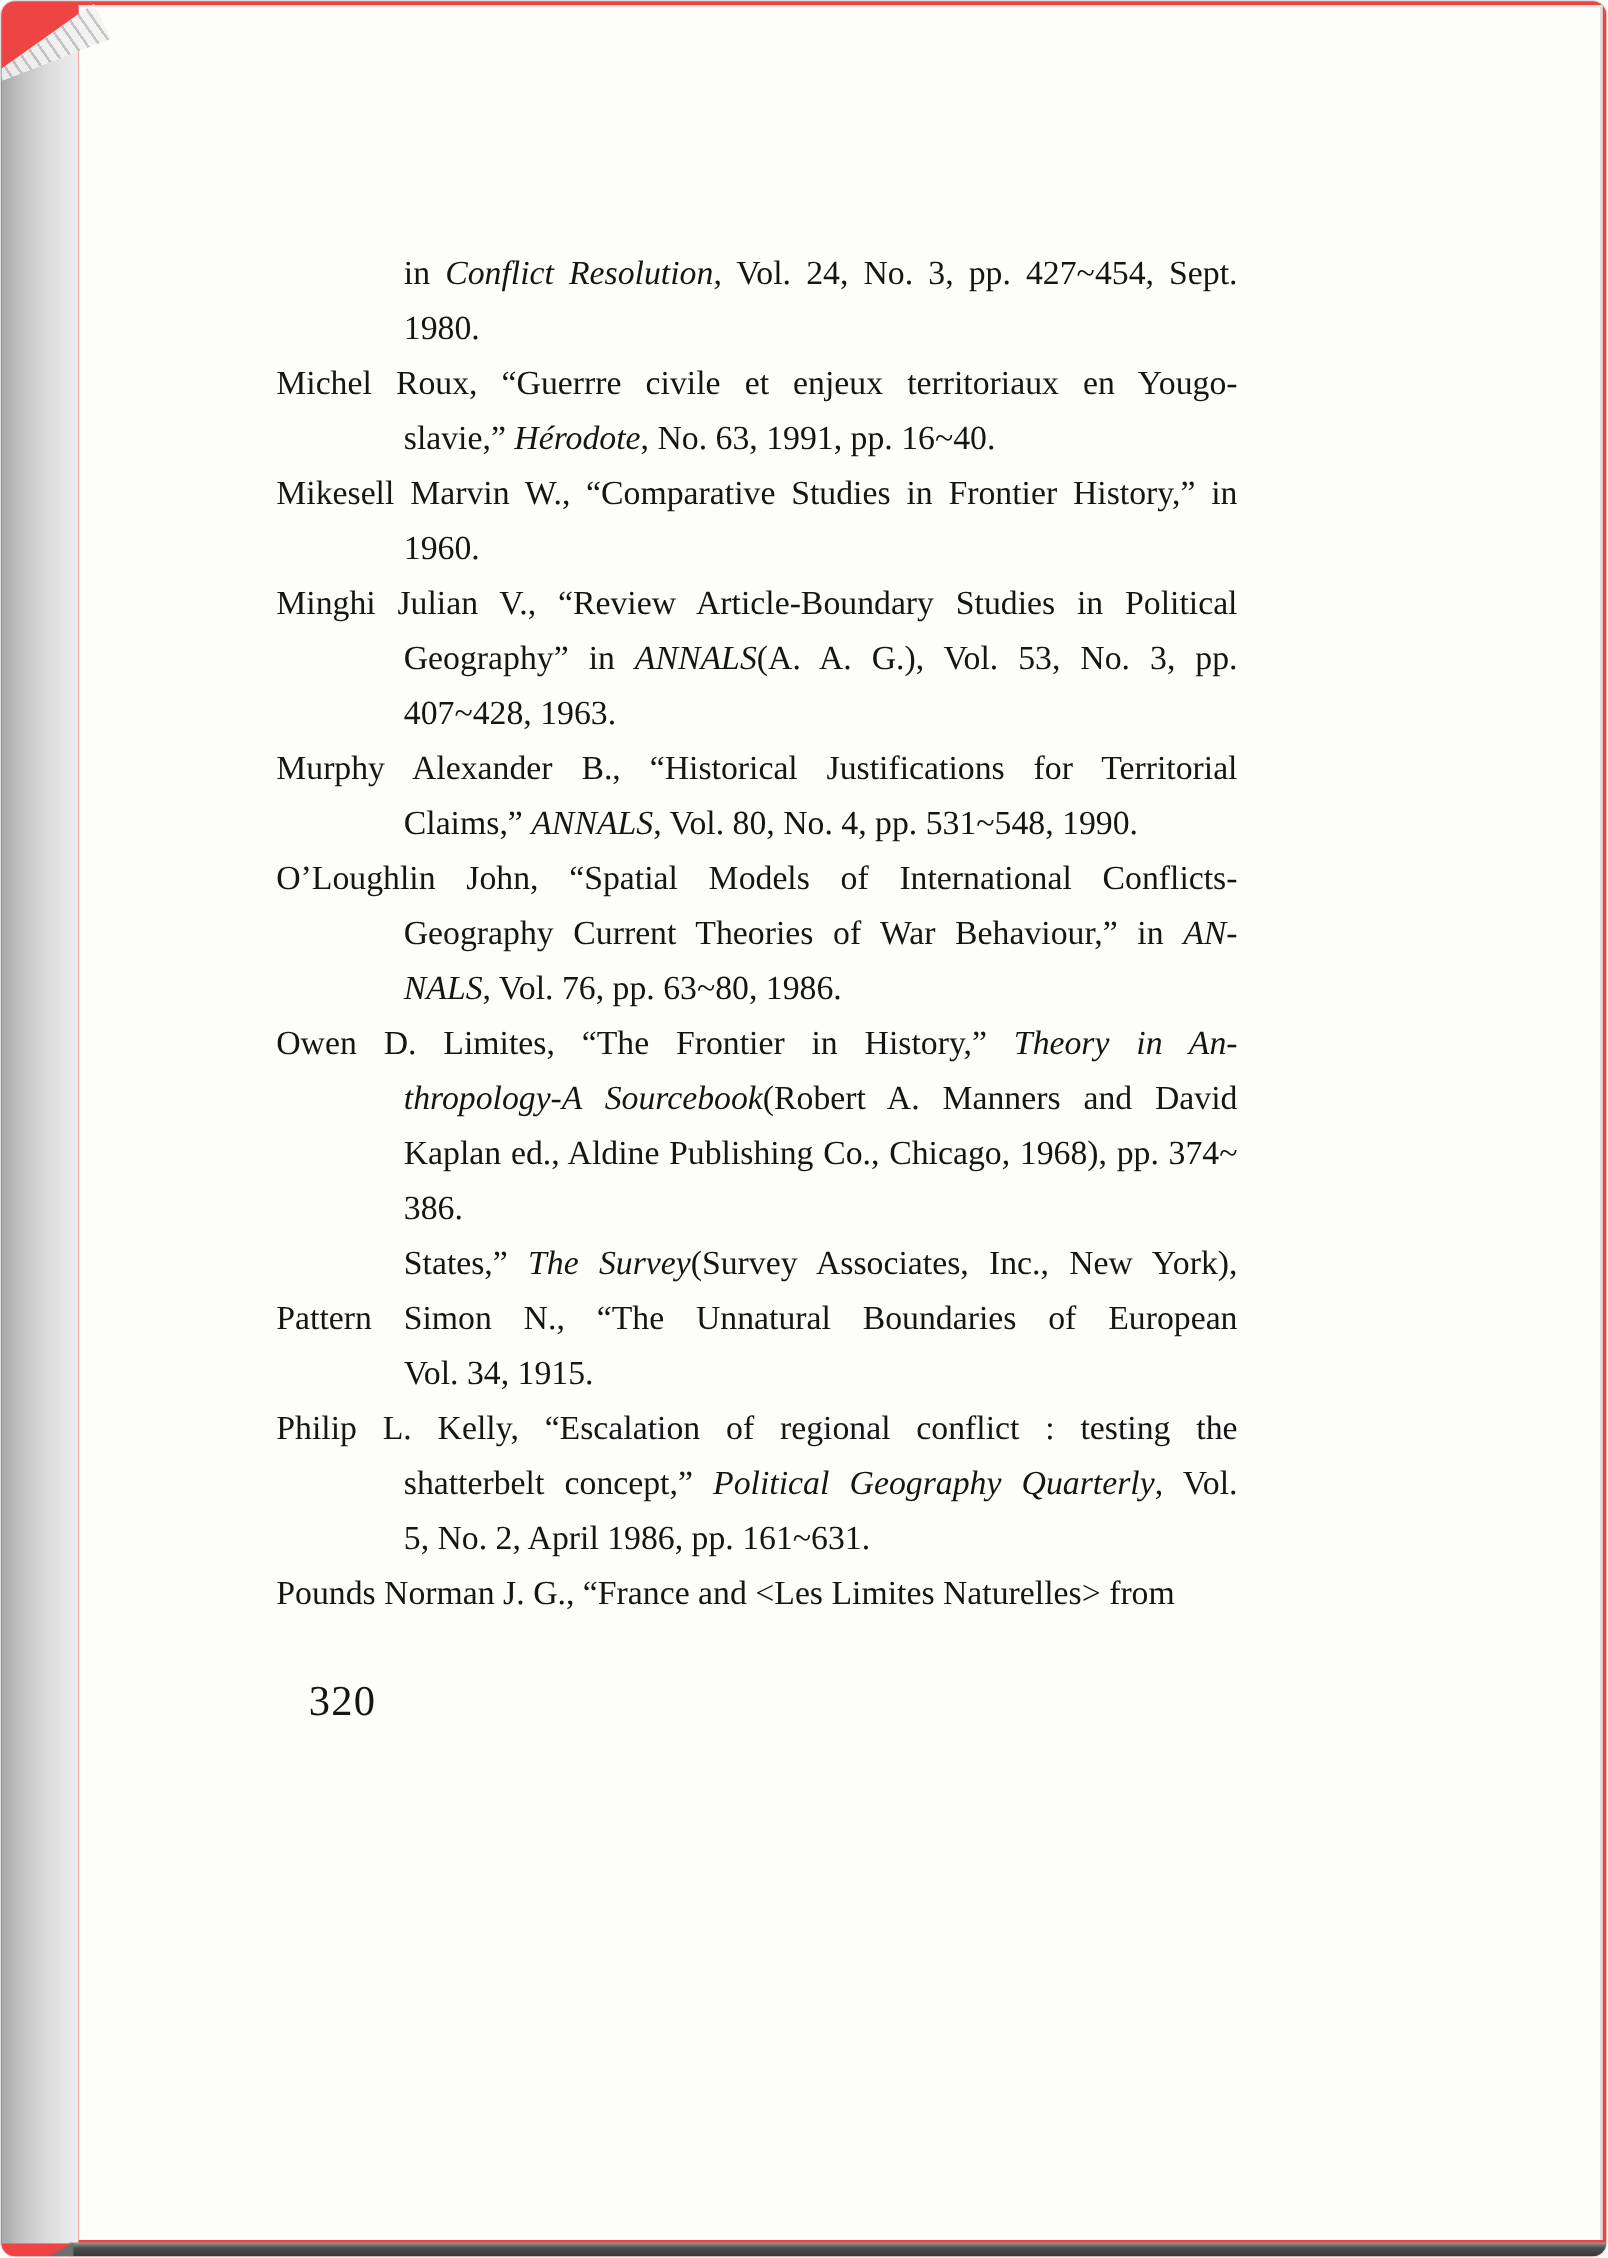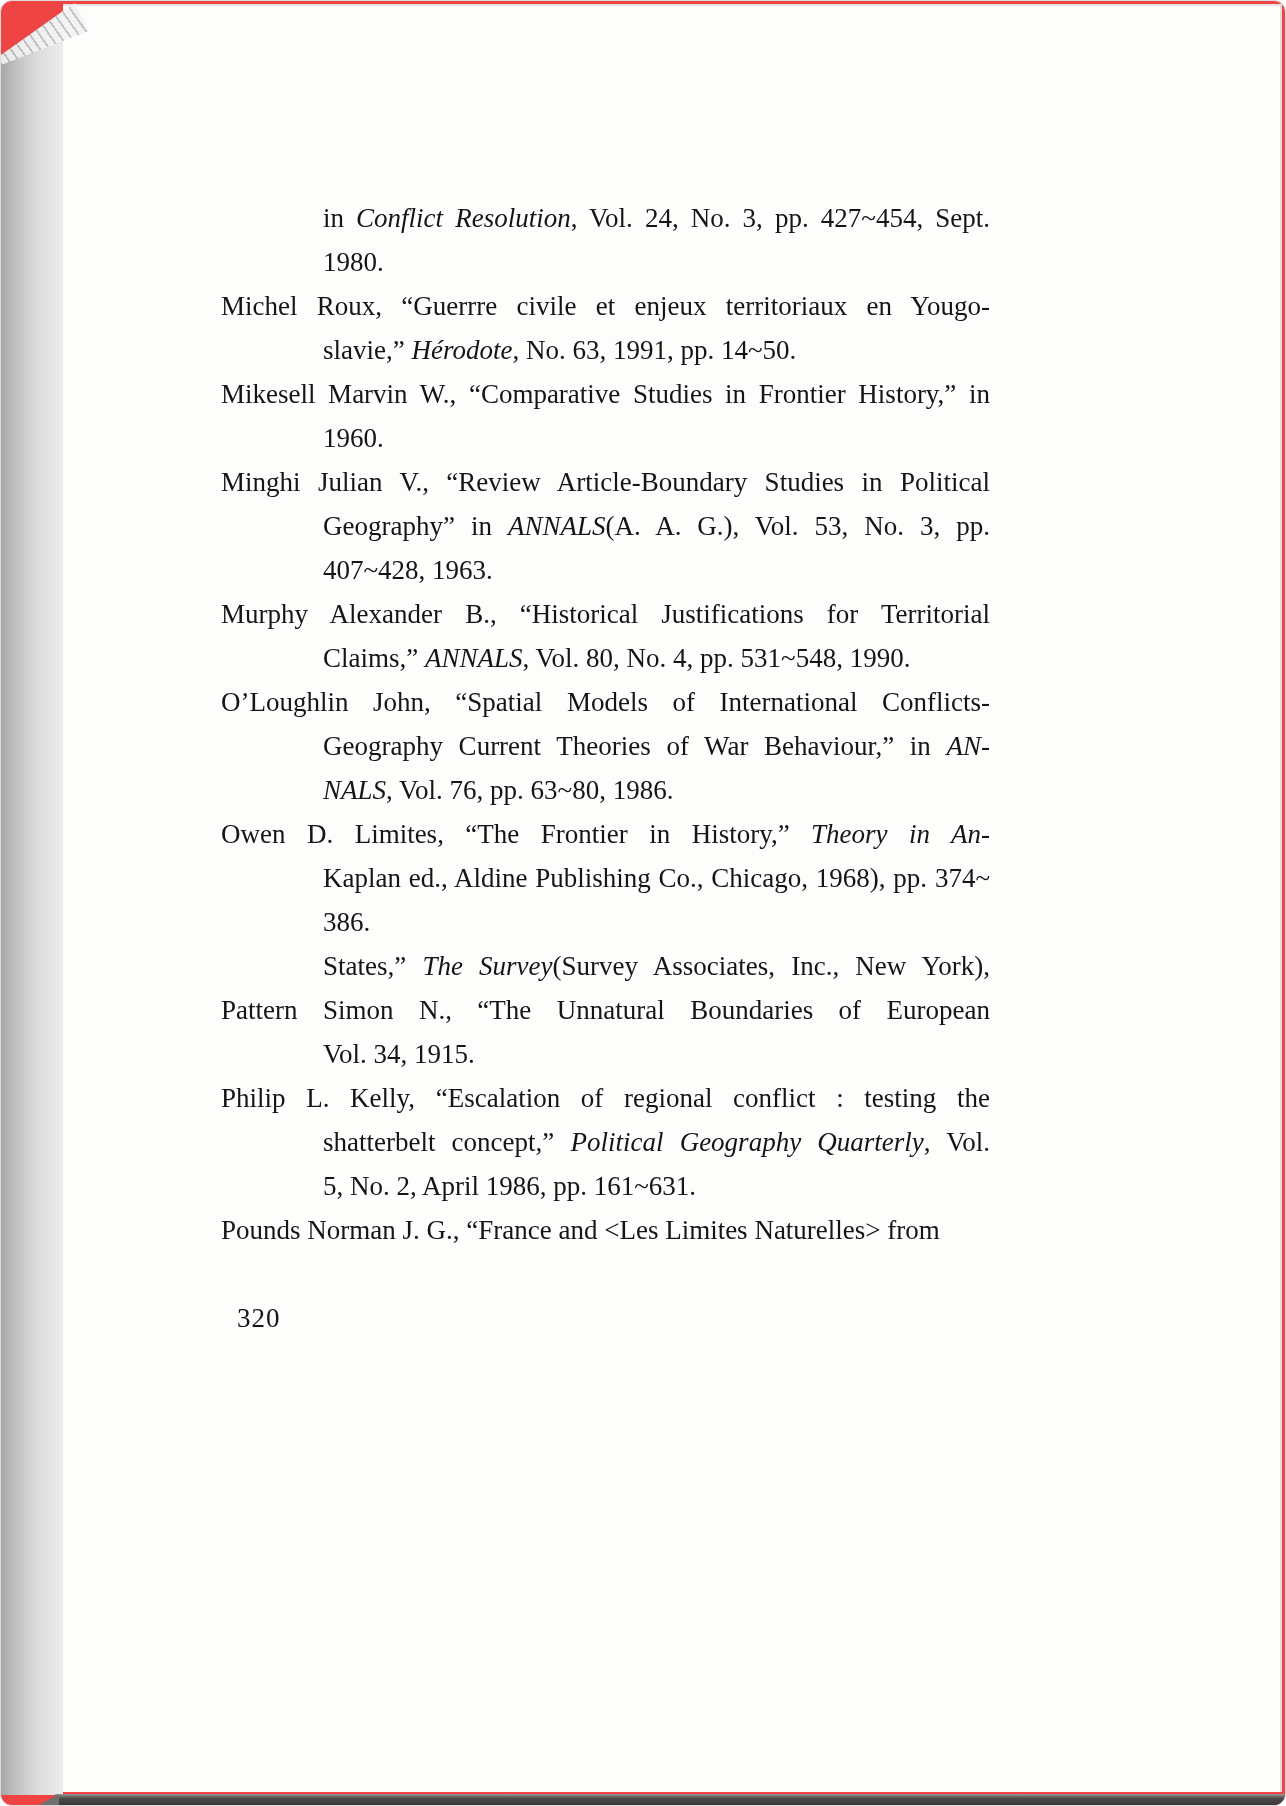--- a/index.html
+++ b/index.html
@@ -71,40 +71,40 @@
     text-align: justify;
     text-align-last: justify;
   }
   .line.indent { padding-left: 102px; }
   .line.last { text-align-last: left; }
 
   .it { font-style: italic; }
 
   .page-number {
     margin-top: 44px;
-    margin-left: 16px;
-    font-size: 27px;
+    margin-left: 26px;
+    font-size: 34px;
     letter-spacing: 1px;
     color: #151515;
   }
 </style>
 </head>
 <body>
 
 <div class="book">
   <div class="page">
     <div class="content">
       <div>
           <div class="entry">
             <div class="line indent"><span>in </span><span class="it">Conflict Resolution</span><span>, Vol. 24, No. 3, pp. 427~454, Sept.</span></div>
             <div class="line indent last"><span>1980.</span></div>
           </div>
           <div class="entry">
             <div class="line"><span>Michel Roux, “Guerrre civile et enjeux territoriaux en Yougo-</span></div>
-            <div class="line indent last"><span>slavie,” </span><span class="it">Hérodote</span><span>, No. 63, 1991, pp. 14~50.</span></div>
+            <div class="line indent last"><span>slavie,” </span><span class="it">Hérodote</span><span>, No. 63, 1991, pp. 16~40.</span></div>
           </div>
           <div class="entry">
             <div class="line"><span>Mikesell Marvin W., “Comparative Studies in Frontier History,” in</span></div>
             <div class="line indent last"><span>1960.</span></div>
           </div>
           <div class="entry">
             <div class="line"><span>Minghi Julian V., “Review Article-Boundary Studies in Political</span></div>
             <div class="line indent"><span>Geography” in </span><span class="it">ANNALS</span><span>(A. A. G.), Vol. 53, No. 3, pp.</span></div>
             <div class="line indent last"><span>407~428, 1963.</span></div>
           </div>
@@ -112,20 +112,21 @@
             <div class="line"><span>Murphy Alexander B., “Historical Justifications for Territorial</span></div>
             <div class="line indent last"><span>Claims,” </span><span class="it">ANNALS</span><span>, Vol. 80, No. 4, pp. 531~548, 1990.</span></div>
           </div>
           <div class="entry">
             <div class="line"><span>O’Loughlin John, “Spatial Models of International Conflicts-</span></div>
             <div class="line indent"><span>Geography Current Theories of War Behaviour,” in </span><span class="it">AN-</span></div>
             <div class="line indent last"><span class="it">NALS</span><span>, Vol. 76, pp. 63~80, 1986.</span></div>
           </div>
           <div class="entry">
             <div class="line"><span>Owen D. Limites, “The Frontier in History,” </span><span class="it">Theory in An-</span></div>
+            <div class="line indent"><span class="it">thropology-A Sourcebook</span><span>(Robert A. Manners and David</span></div>
             <div class="line indent"><span>Kaplan ed., Aldine Publishing Co., Chicago, 1968), pp. 374~</span></div>
             <div class="line indent last"><span>386.</span></div>
           </div>
           <div class="entry">
             <div class="line indent"><span>States,” </span><span class="it">The Survey</span><span>(Survey Associates, Inc., New York),</span></div>
             <div class="line"><span>Pattern Simon N., “The Unnatural Boundaries of European</span></div>
             <div class="line indent last"><span>Vol. 34, 1915.</span></div>
           </div>
           <div class="entry">
             <div class="line"><span>Philip L. Kelly, “Escalation of regional conflict : testing the</span></div>

